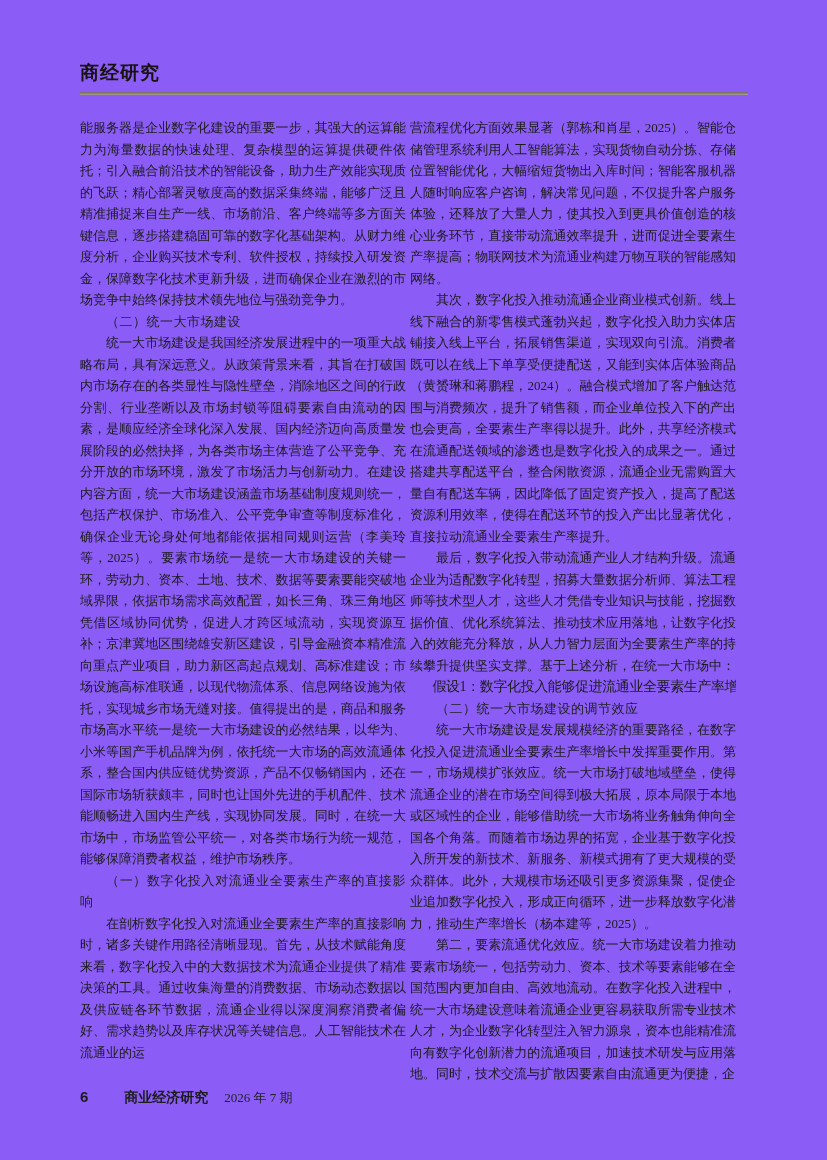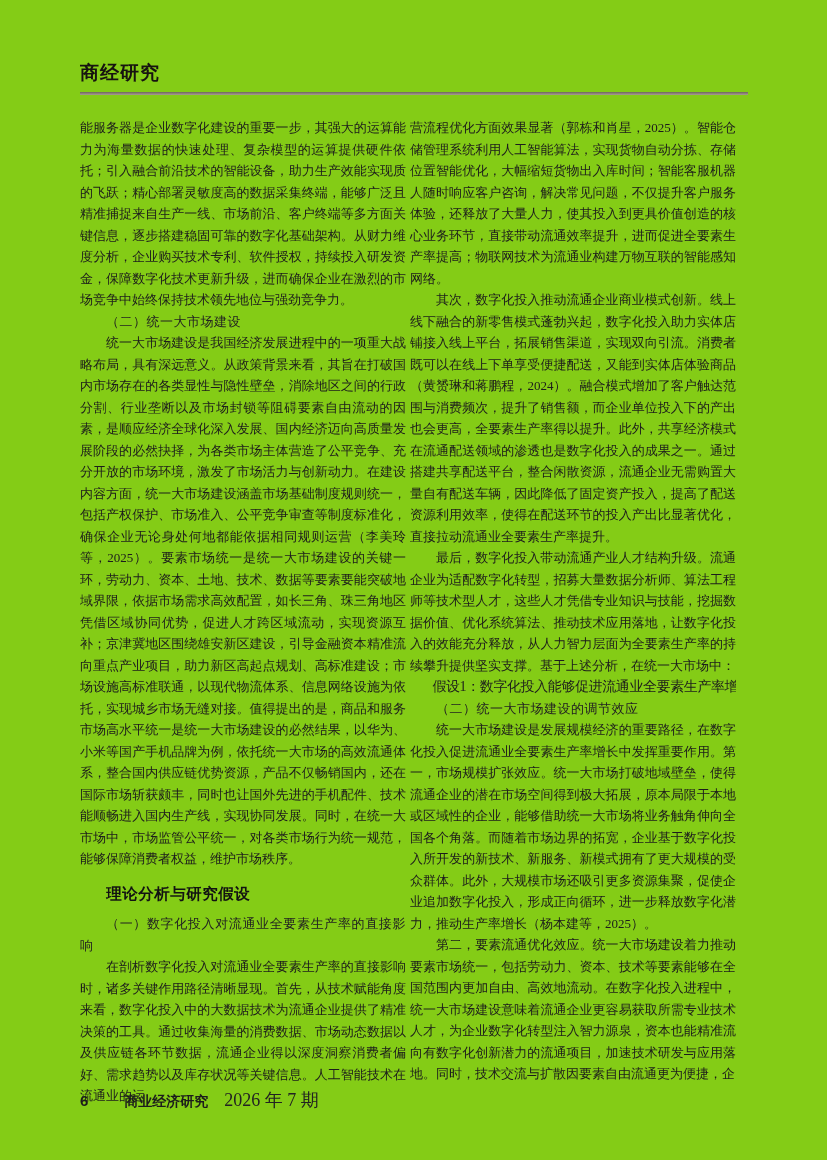--- a/index.html
+++ b/index.html
@@ -2,21 +2,21 @@
 <html><head>
 <meta charset="utf-8">
 <style>
   * { margin: 0; padding: 0; box-sizing: border-box; }
   html, body { background: #e9e9e9; }
   .page {
     position: relative;
     width: 827px;
     height: 1160px;
     margin: 0 auto;
-    background: #84cc16;
+    background: #8b5cf6;
     color: #1c1c1c;
     overflow: hidden;
     font-family: "Liberation Serif", "DejaVu Serif", serif;
   }
   .header {
     position: absolute;
     left: 80px;
     right: 79px;
     top: 60px;
   }
@@ -85,41 +85,40 @@
     font-size: 15px;
   }
   .footer .journal-name {
     font-family: "Liberation Sans", "DejaVu Sans", sans-serif;
     font-weight: bold;
     font-size: 14px;
     margin-left: 36px;
   }
   .footer .issue {
     margin-left: 16px;
-    font-size: 18px;
+    font-size: 13px;
     color: #222;
   }
 </style>
 </head>
 <body>
 
 <div class="page">
 
   <div class="header">
     <div class="journal-col-title">商经研究</div>
     <div class="header-rule"></div>
   </div>
 
   <div class="content">
 
     <div class="col">
       <div class="para no-indent">能服务器是企业数字化建设的重要一步，其强大的运算能力为海量数据的快速处理、复杂模型的运算提供硬件依托；引入融合前沿技术的智能设备，助力生产效能实现质的飞跃；精心部署灵敏度高的数据采集终端，能够广泛且精准捕捉来自生产一线、市场前沿、客户终端等多方面关键信息，逐步搭建稳固可靠的数字化基础架构。从财力维度分析，企业购买技术专利、软件授权，持续投入研发资金，保障数字化技术更新升级，进而确保企业在激烈的市场竞争中始终保持技术领先地位与强劲竞争力。</div>
       <div class="kai-heading">（二）统一大市场建设</div>
       <div class="para">统一大市场建设是我国经济发展进程中的一项重大战略布局，具有深远意义。从政策背景来看，其旨在打破国内市场存在的各类显性与隐性壁垒，消除地区之间的行政分割、行业垄断以及市场封锁等阻碍要素自由流动的因素，是顺应经济全球化深入发展、国内经济迈向高质量发展阶段的必然抉择，为各类市场主体营造了公平竞争、充分开放的市场环境，激发了市场活力与创新动力。在建设内容方面，统一大市场建设涵盖市场基础制度规则统一，包括产权保护、市场准入、公平竞争审查等制度标准化，确保企业无论身处何地都能依据相同规则运营（李美玲等，2025）。要素市场统一是统一大市场建设的关键一环，劳动力、资本、土地、技术、数据等要素要能突破地域界限，依据市场需求高效配置，如长三角、珠三角地区凭借区域协同优势，促进人才跨区域流动，实现资源互补；京津冀地区围绕雄安新区建设，引导金融资本精准流向重点产业项目，助力新区高起点规划、高标准建设；市场设施高标准联通，以现代物流体系、信息网络设施为依托，实现城乡市场无缝对接。值得提出的是，商品和服务市场高水平统一是统一大市场建设的必然结果，以华为、小米等国产手机品牌为例，依托统一大市场的高效流通体系，整合国内供应链优势资源，产品不仅畅销国内，还在国际市场斩获颇丰，同时也让国外先进的手机配件、技术能顺畅进入国内生产线，实现协同发展。同时，在统一大市场中，市场监管公平统一，对各类市场行为统一规范，能够保障消费者权益，维护市场秩序。</div>
-      <div class="kai-heading section-heading">理论分析与研究假设</div>
       <div class="kai-heading">（一）数字化投入对流通业全要素生产率的直接影响</div>
       <div class="para">在剖析数字化投入对流通业全要素生产率的直接影响时，诸多关键作用路径清晰显现。首先，从技术赋能角度来看，数字化投入中的大数据技术为流通企业提供了精准决策的工具。通过收集海量的消费数据、市场动态数据以及供应链各环节数据，流通企业得以深度洞察消费者偏好、需求趋势以及库存状况等关键信息。人工智能技术在流通业的运</div>
     </div>
 
     <div class="col">
       <div class="para no-indent">营流程优化方面效果显著（郭栋和肖星，2025）。智能仓储管理系统利用人工智能算法，实现货物自动分拣、存储位置智能优化，大幅缩短货物出入库时间；智能客服机器人随时响应客户咨询，解决常见问题，不仅提升客户服务体验，还释放了大量人力，使其投入到更具价值创造的核心业务环节，直接带动流通效率提升，进而促进全要素生产率提高；物联网技术为流通业构建万物互联的智能感知网络。</div>
       <div class="para">其次，数字化投入推动流通企业商业模式创新。线上线下融合的新零售模式蓬勃兴起，数字化投入助力实体店铺接入线上平台，拓展销售渠道，实现双向引流。消费者既可以在线上下单享受便捷配送，又能到实体店体验商品（黄赟琳和蒋鹏程，2024）。融合模式增加了客户触达范围与消费频次，提升了销售额，而企业单位投入下的产出也会更高，全要素生产率得以提升。此外，共享经济模式在流通配送领域的渗透也是数字化投入的成果之一。通过搭建共享配送平台，整合闲散资源，流通企业无需购置大量自有配送车辆，因此降低了固定资产投入，提高了配送资源利用效率，使得在配送环节的投入产出比显著优化，直接拉动流通业全要素生产率提升。</div>
       <div class="para">最后，数字化投入带动流通产业人才结构升级。流通企业为适配数字化转型，招募大量数据分析师、算法工程师等技术型人才，这些人才凭借专业知识与技能，挖掘数据价值、优化系统算法、推动技术应用落地，让数字化投入的效能充分释放，从人力智力层面为全要素生产率的持续攀升提供坚实支撑。基于上述分析，在统一大市场中：</div>
       <div class="hypothesis">假设1：数字化投入能够促进流通业全要素生产率增长。</div>
       <div class="kai-heading">（二）统一大市场建设的调节效应</div>

